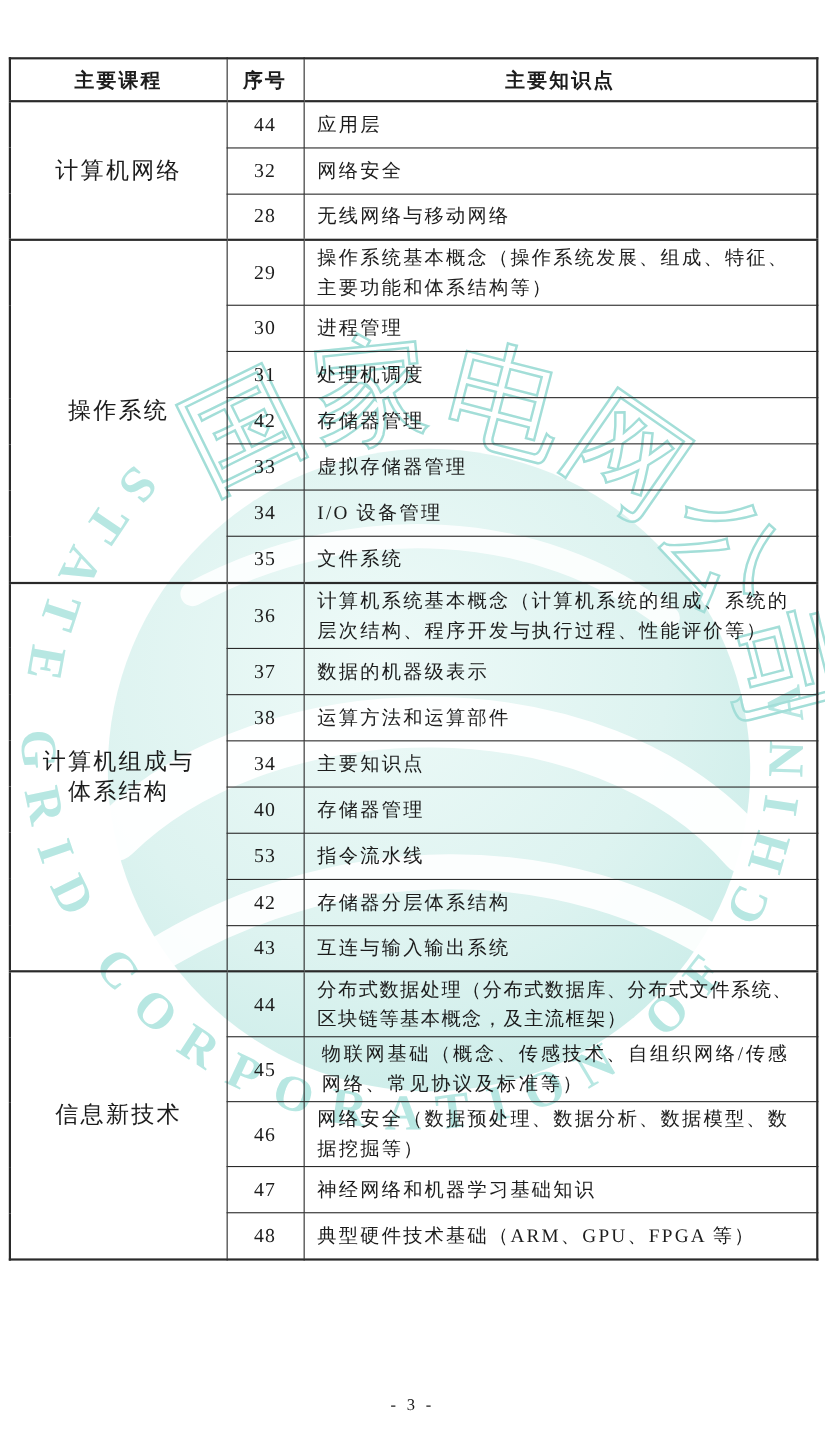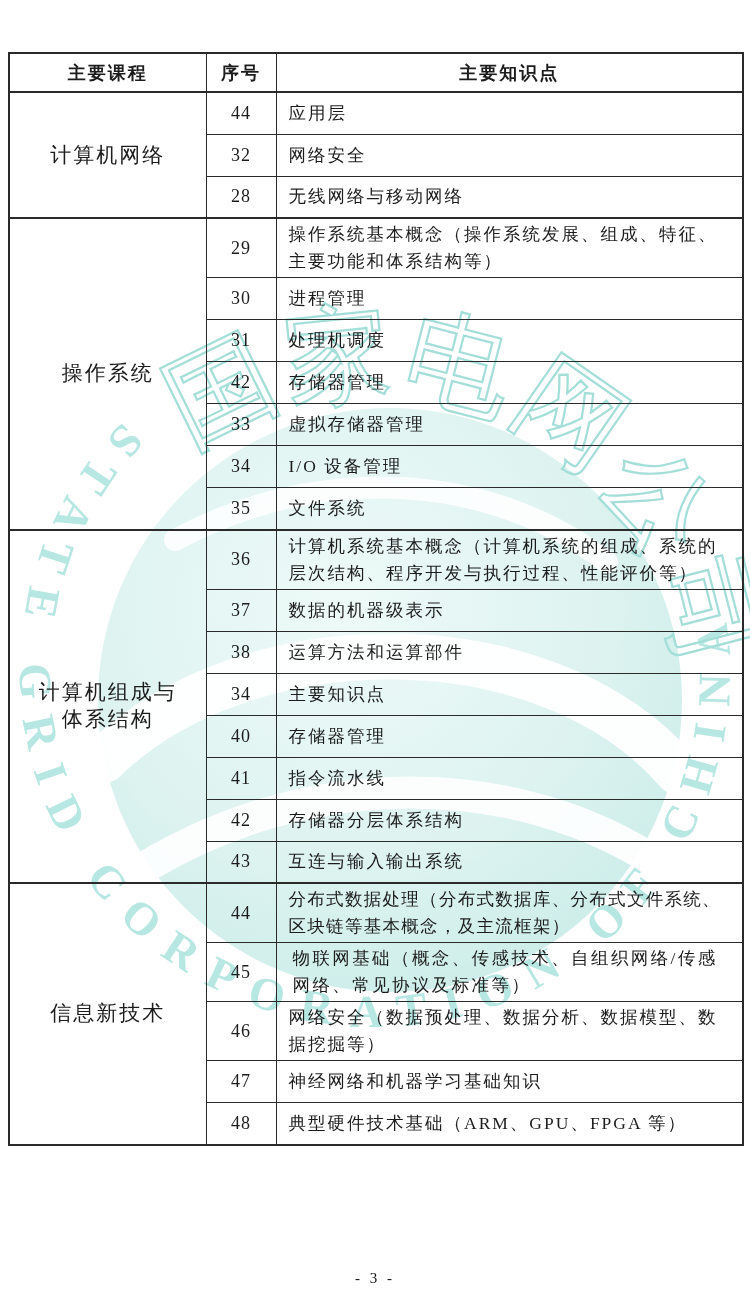--- a/index.html
+++ b/index.html
@@ -160,21 +160,21 @@
         </tr>
         <tr>
           <td class="num">34</td>
           <td class="point">主要知识点</td>
         </tr>
         <tr>
           <td class="num">40</td>
           <td class="point">存储器管理</td>
         </tr>
         <tr>
-          <td class="num">41</td>
+          <td class="num">53</td>
           <td class="point">指令流水线</td>
         </tr>
         <tr>
           <td class="num">42</td>
           <td class="point">存储器分层体系结构</td>
         </tr>
         <tr>
           <td class="num">43</td>
           <td class="point">互连与输入输出系统</td>
         </tr>

